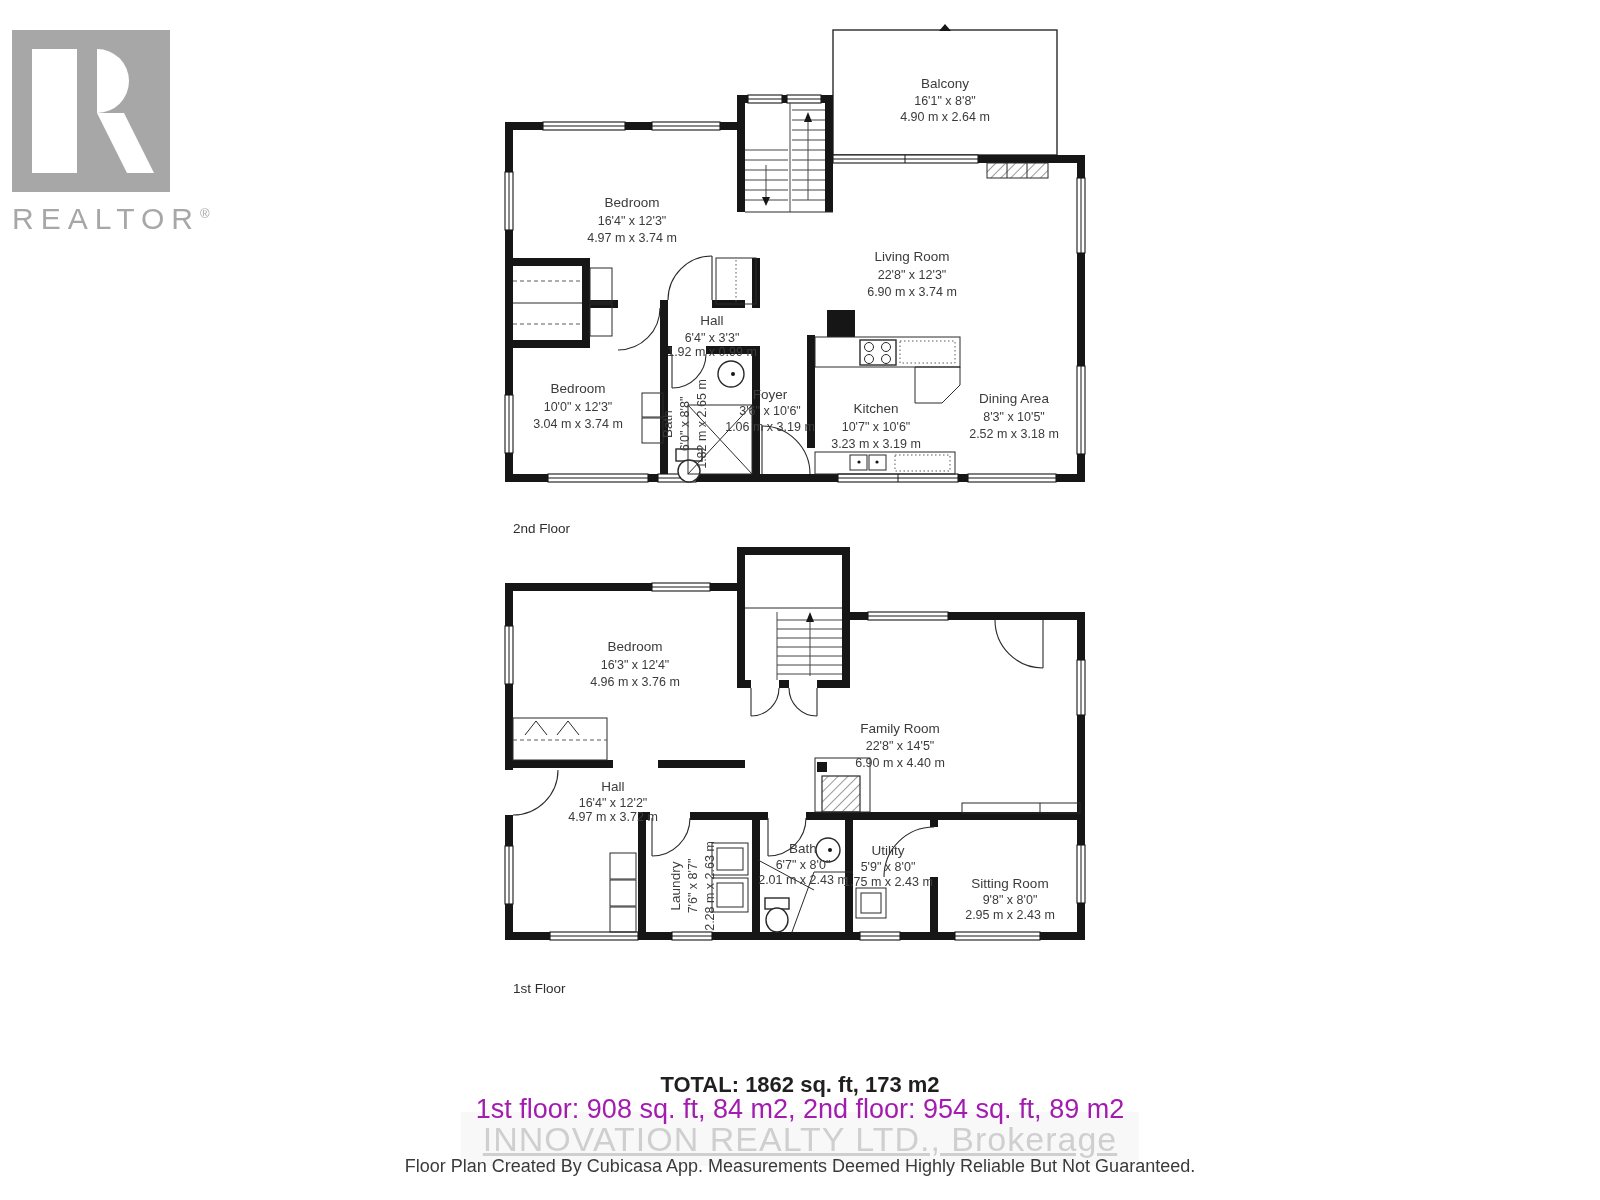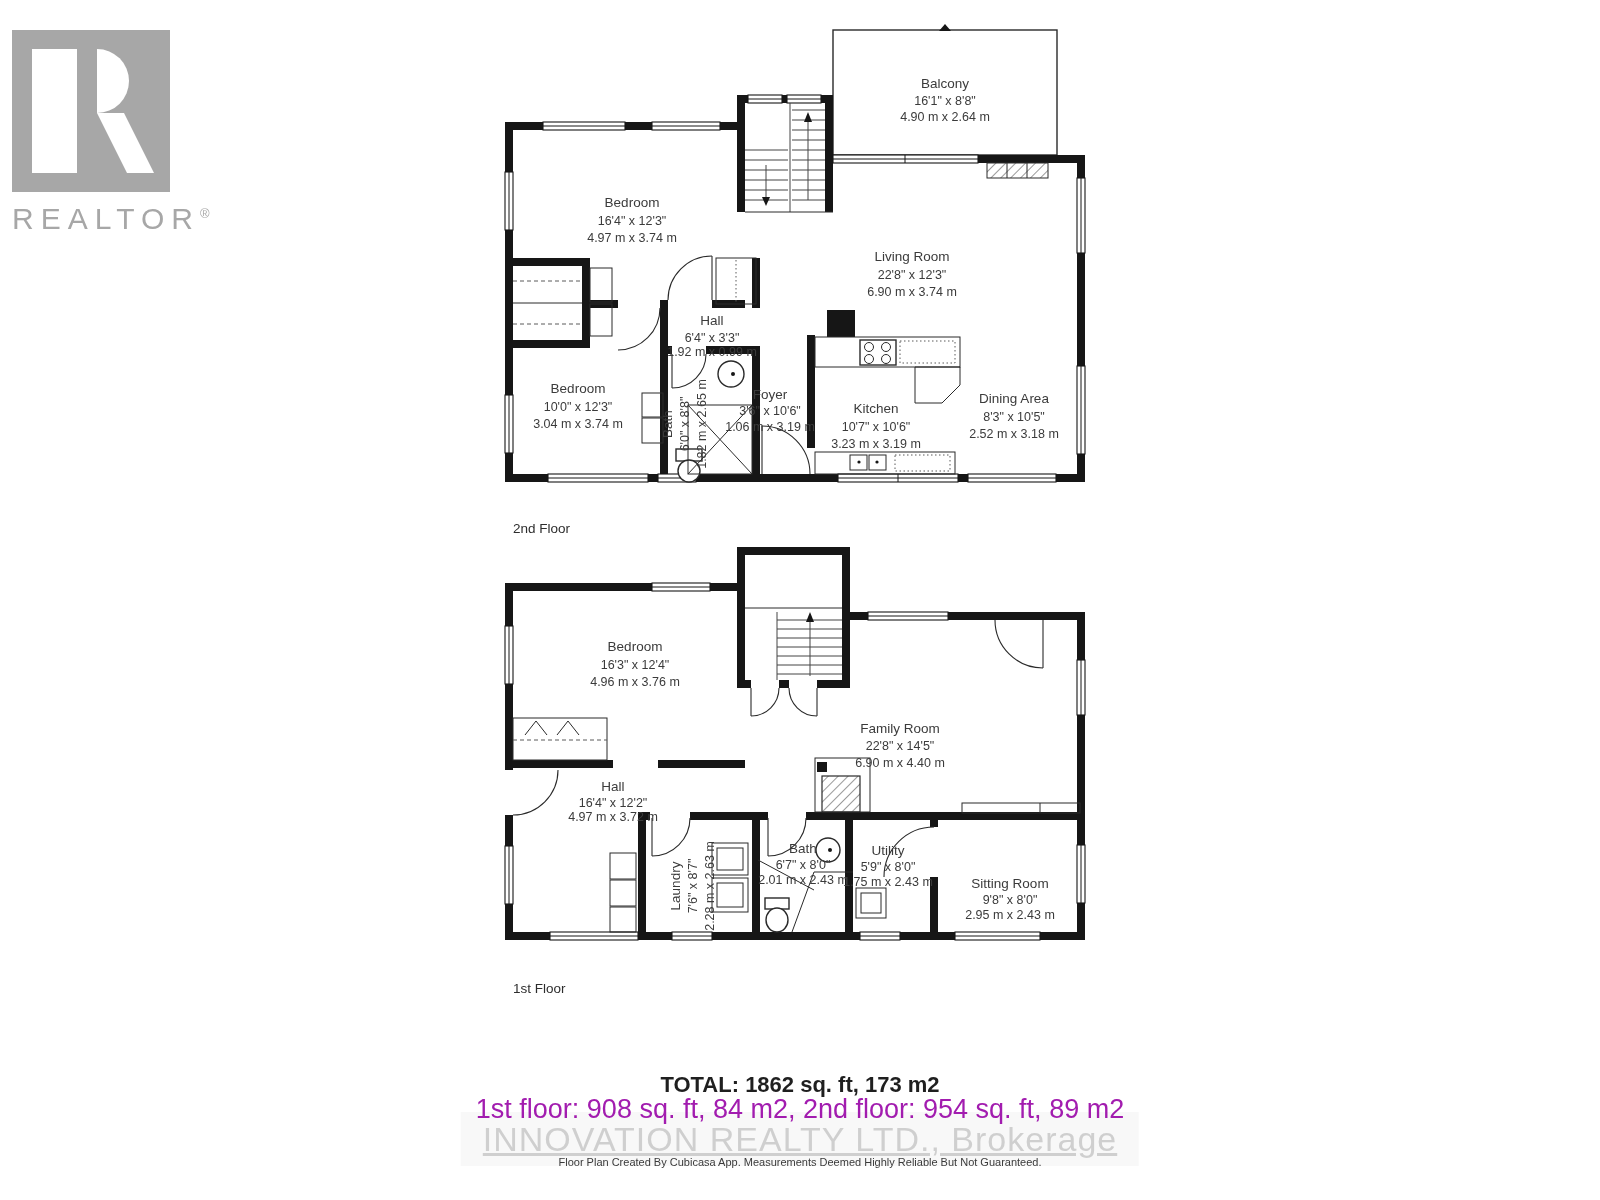--- a/index.html
+++ b/index.html
@@ -26,21 +26,21 @@
   text.rdim{font-size:12.5px;fill:#3b3b3b;text-anchor:middle;}
   text.flabel{font-size:13.5px;fill:#2d2d2d;}
   
   .summary{position:absolute;left:0;top:1072px;width:1600px;text-align:center;z-index:2;color:#1f1f1f;}
   .summary .total{font-size:22px;font-weight:bold;line-height:26px;}
   .summary .line{font-size:27px;line-height:23px;color:#a21caf;}
   .watermark{position:absolute;top:1112px;left:50%;transform:translateX(-50%);
      font-size:34px;line-height:54px;color:#a9a9a9;opacity:.55;letter-spacing:1px;
      white-space:nowrap;z-index:1;background:rgba(190,190,190,.20);padding:0 22px;text-decoration:underline;}
   .footer{position:absolute;left:0;top:1156px;width:1600px;text-align:center;
-     font-size:11px;color:#3a3a3a;z-index:2;}
+     font-size:18px;color:#3a3a3a;z-index:2;}
 </style>
 </head>
 <body>
 
 <div class="page">
 
   <div class="logo">
     <svg width="158" height="162" viewBox="0 0 158 162">
       <rect x="0" y="0" width="158" height="162" fill="#a7a7a7"></rect>
       <rect x="20" y="19" width="45" height="124" fill="#fff"></rect>

